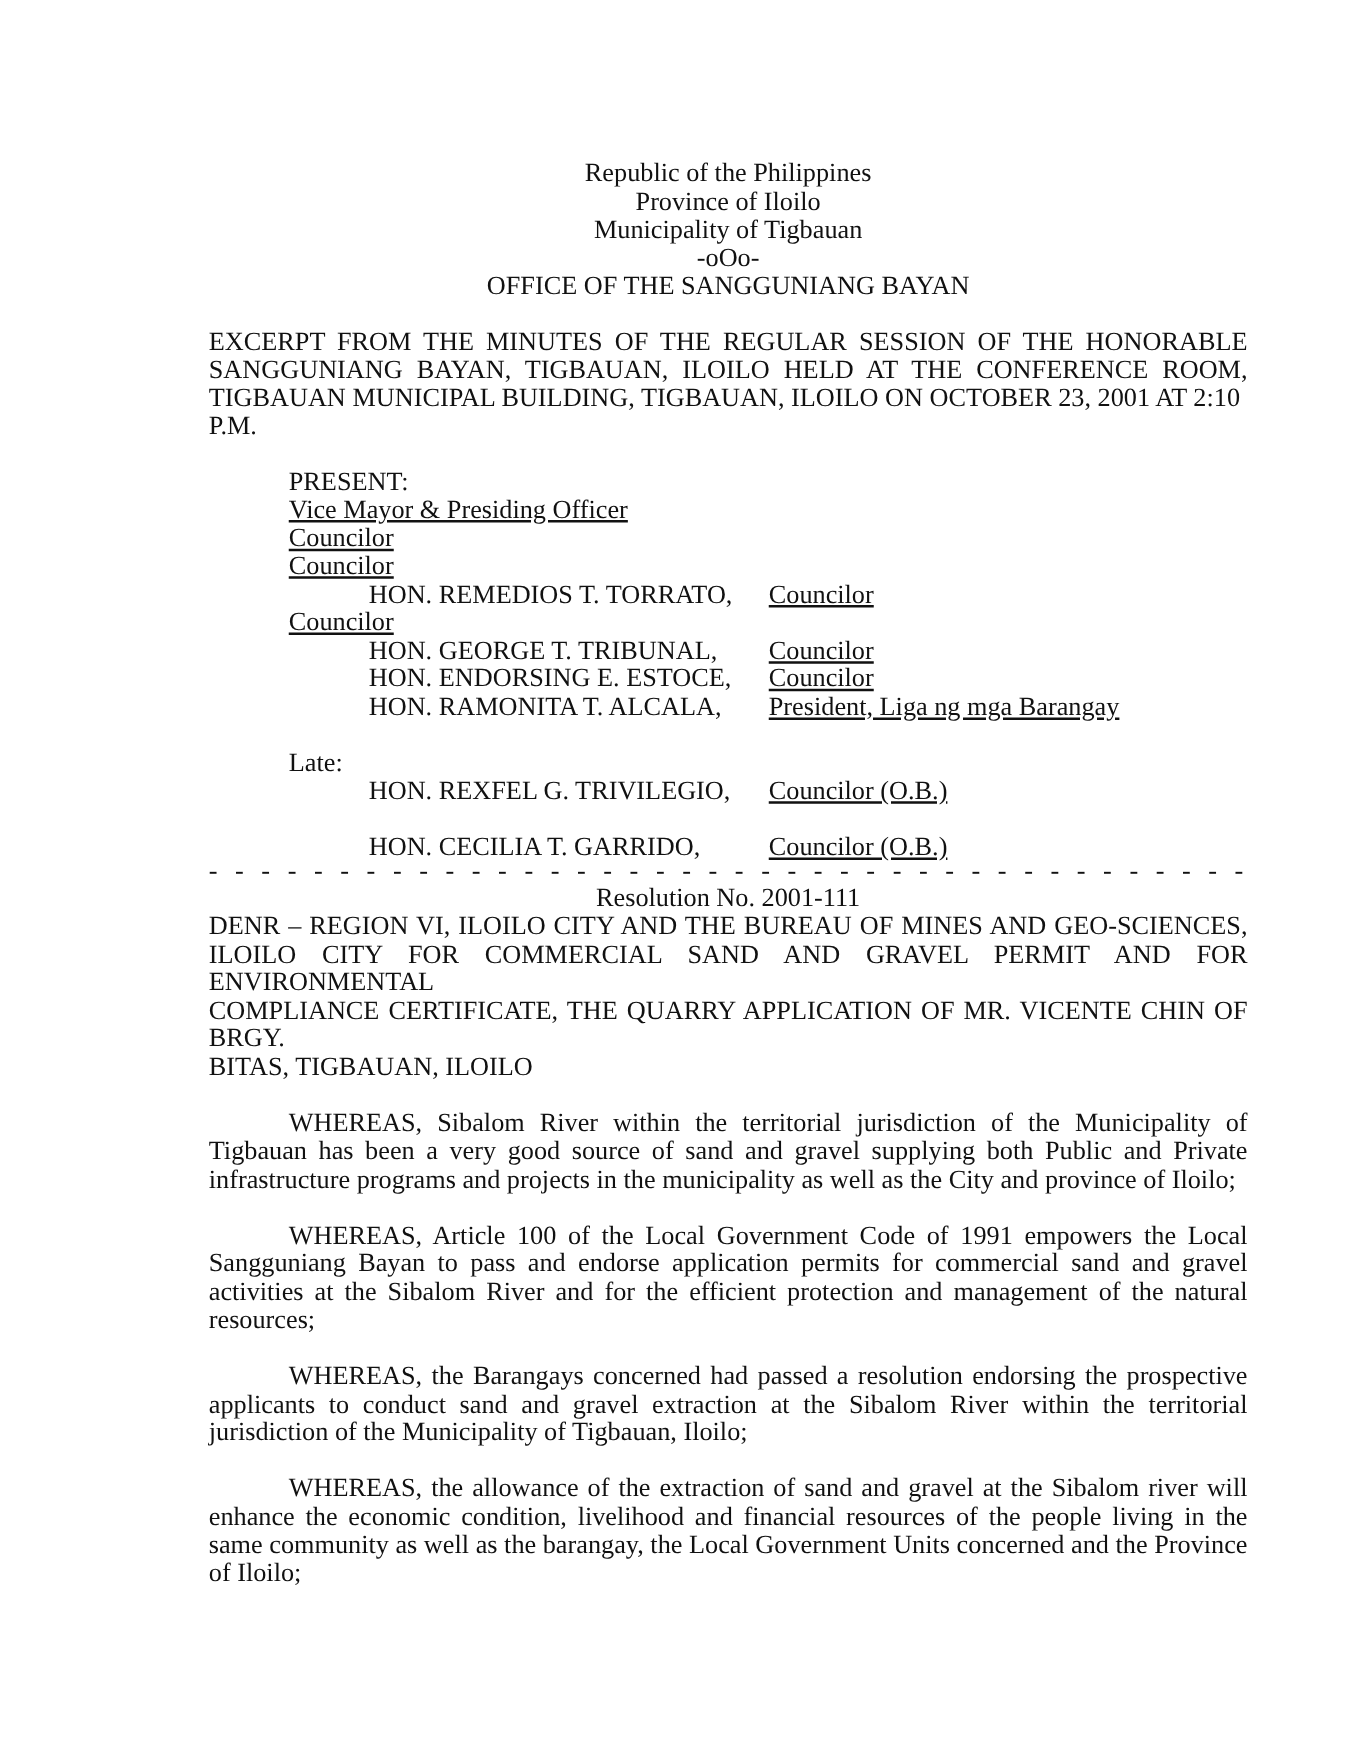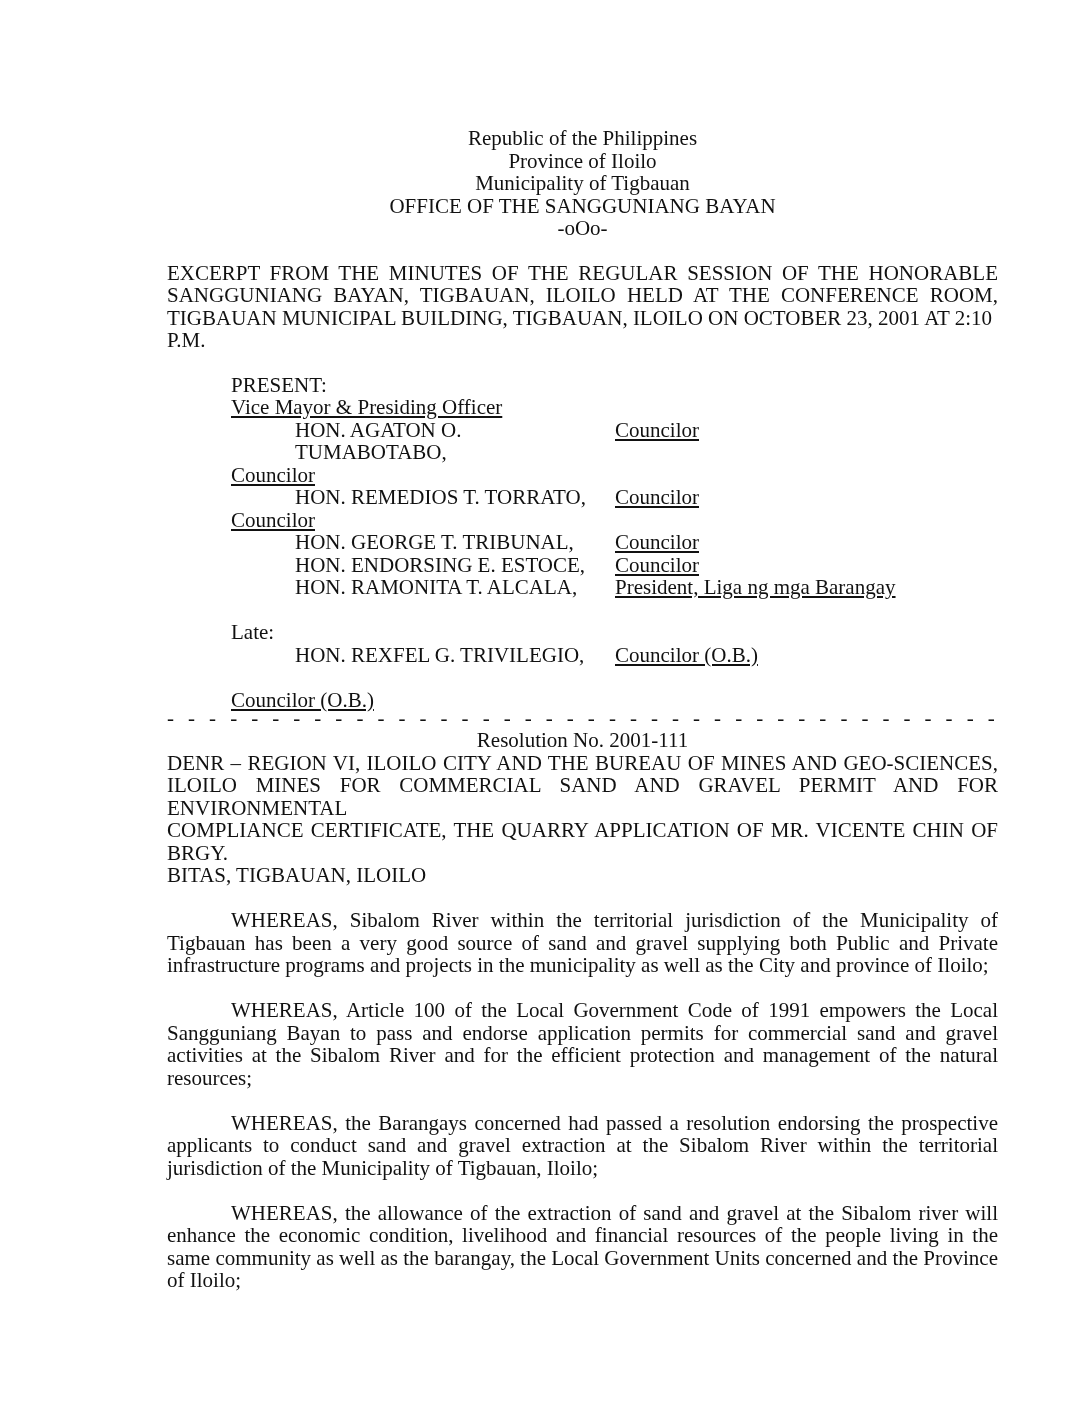--- a/index.html
+++ b/index.html
@@ -24,37 +24,36 @@
 </style>
 </head>
 <body>
 
 <div class="page">
 
   <div class="header-block center">
     <div>Republic of the Philippines</div>
     <div>Province of Iloilo</div>
     <div>Municipality of Tigbauan</div>
+    <div>-oOo-</div>
     <div>OFFICE OF THE SANGGUNIANG BAYAN</div>
-    <div>-oOo-</div>
   </div>
 
   <div class="excerpt">
     <div class="just-line">EXCERPT FROM THE MINUTES OF THE REGULAR SESSION OF THE HONORABLE</div>
     <div class="just-line">SANGGUNIANG BAYAN, TIGBAUAN, ILOILO HELD AT THE CONFERENCE ROOM,</div>
     <div>TIGBAUAN MUNICIPAL BUILDING, TIGBAUAN, ILOILO ON OCTOBER 23, 2001 AT 2:10 P.M.</div>
   </div>
 
   <div class="att-section">
     <div class="att-head">PRESENT:</div>
     <div class="att-row">
       <div class="att-role">Vice Mayor &amp; Presiding Officer</div>
     </div>
     <div class="att-row">
-      <div class="att-name">HON. AGATON O. TUMABOTABO,</div>
       <div class="att-role">Councilor</div>
     </div>
     <div class="att-row">
       <div class="att-role">Councilor</div>
     </div>
     <div class="att-row">
       <div class="att-name">HON. REMEDIOS T. TORRATO,</div>
       <div class="att-role">Councilor</div>
     </div>
     <div class="att-row">
@@ -77,30 +76,31 @@
 
     <div class="att-head">Late:</div>
     <div class="att-row">
       <div class="att-name">HON. REXFEL G. TRIVILEGIO,</div>
       <div class="att-role">Councilor (O.B.)</div>
     </div>
 
     <div class="gap"></div>
 
     <div class="att-row">
+      <div class="att-name">HON. CECILIA T. GARRIDO,</div>
       <div class="att-role">Councilor (O.B.)</div>
     </div>
   </div>
 
   <div class="dashes">- - - - - - - - - - - - - - - - - - - - - - - - - - - - - - - - - - - - - - - - - - - - - - - - - - - - - - - - - - - - - - - - - - - - - - - - - - - - - - - - - - - - - - - - - - - - - - - - - - - - - - - - -</div>
 
   <div class="center">Resolution No. 2001-111</div>
   <div class="res-title">
     <div class="just-line">DENR – REGION VI, ILOILO CITY AND THE BUREAU OF MINES AND GEO-SCIENCES,</div>
-    <div class="just-line">ILOILO MINES FOR COMMERCIAL SAND AND GRAVEL PERMIT AND FOR ENVIRONMENTAL</div>
+    <div class="just-line">ILOILO CITY FOR COMMERCIAL SAND AND GRAVEL PERMIT AND FOR ENVIRONMENTAL</div>
     <div class="just-line">COMPLIANCE CERTIFICATE, THE QUARRY APPLICATION OF MR. VICENTE CHIN OF BRGY.</div>
     <div>BITAS, TIGBAUAN, ILOILO</div>
   </div>
 
   <p class="para just indent" style="margin-bottom:0">WHEREAS, Sibalom River within the territorial jurisdiction of the Municipality of Tigbauan has been a very good source of sand and gravel supplying both Public and Private infrastructure programs and projects in the municipality as well as the City and province of Iloilo;</p>
   <p class="para just indent" style="margin-bottom:0">WHEREAS, Article 100 of the Local Government Code of 1991 empowers the Local Sangguniang Bayan to pass and endorse application permits for commercial sand and gravel activities at the Sibalom River and for the efficient protection and management of the natural resources;</p>
   <p class="para just indent" style="margin-bottom:0">WHEREAS, the Barangays concerned had passed a resolution endorsing the prospective applicants to conduct sand and gravel extraction at the Sibalom River within the territorial jurisdiction of the Municipality of Tigbauan, Iloilo;</p>
   <p class="para just indent" style="margin-bottom:0">WHEREAS, the allowance of the extraction of sand and gravel at the Sibalom river will enhance the economic condition, livelihood and financial resources of the people living in the same community as well as the barangay, the Local Government Units concerned and the Province of Iloilo;</p>
 
 </div>

